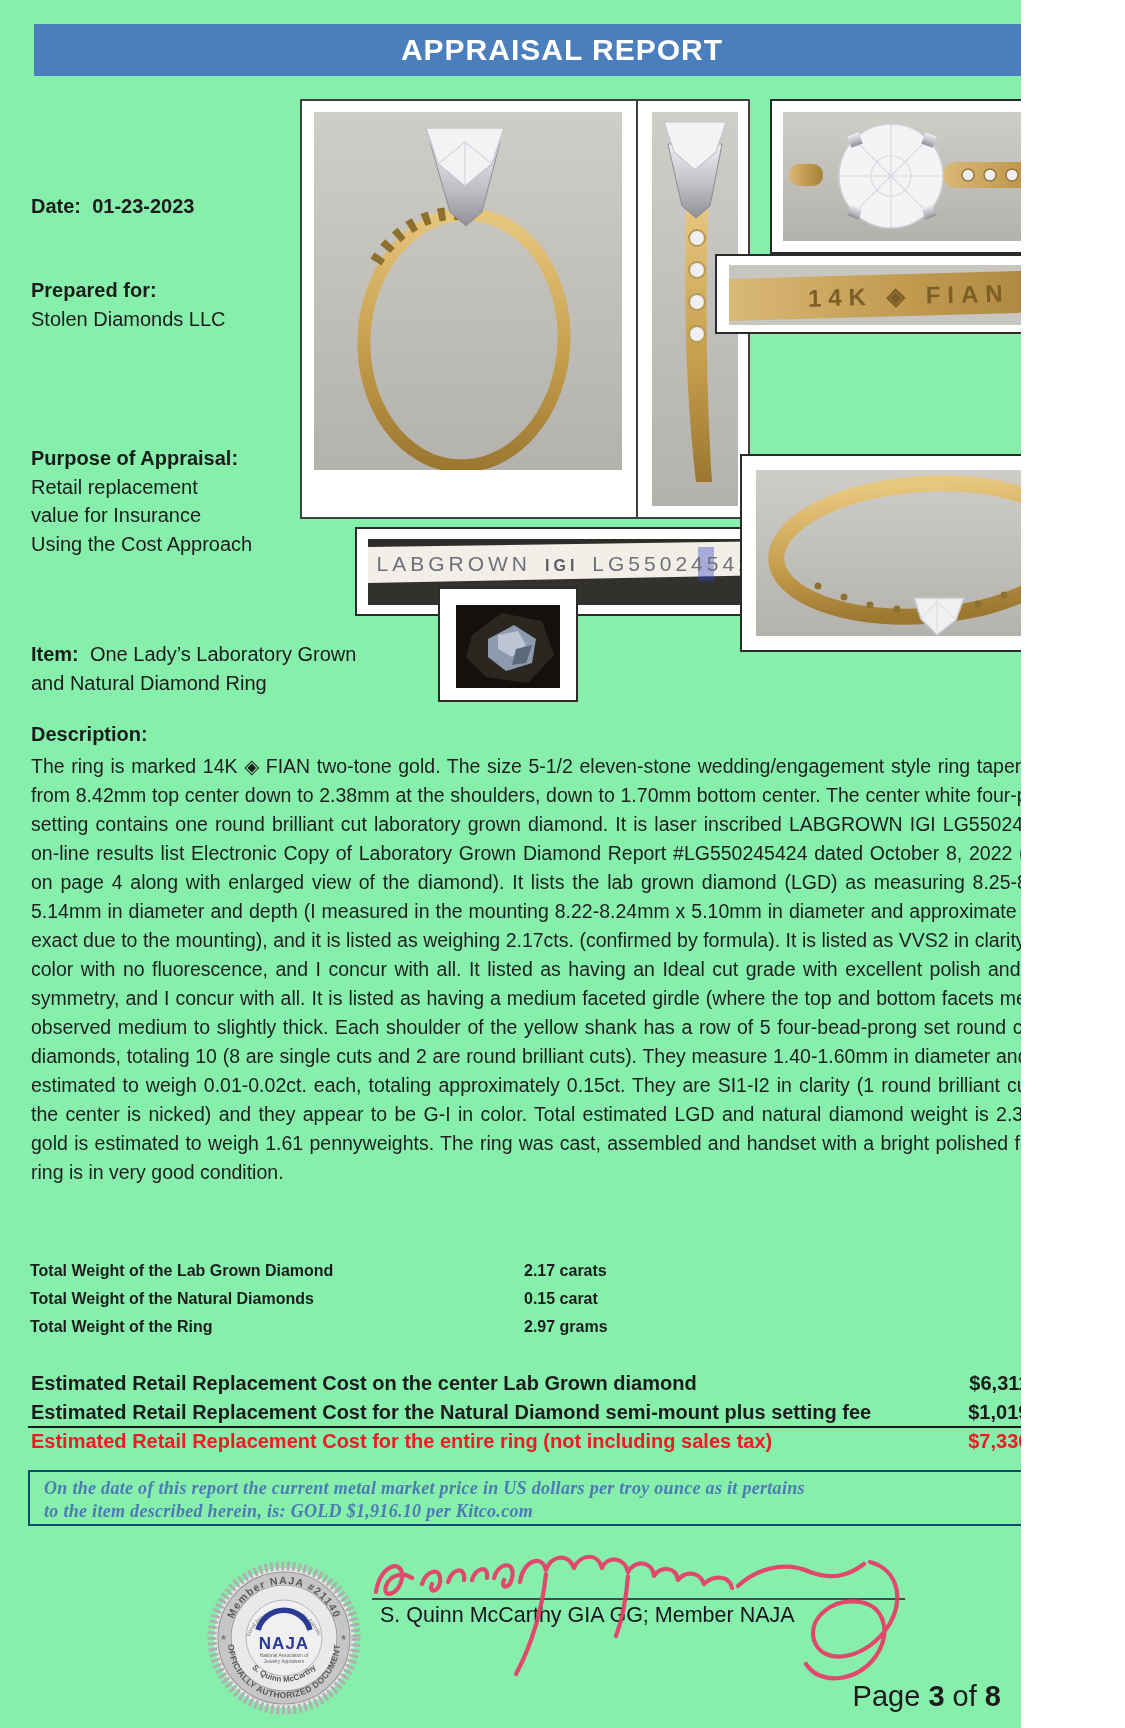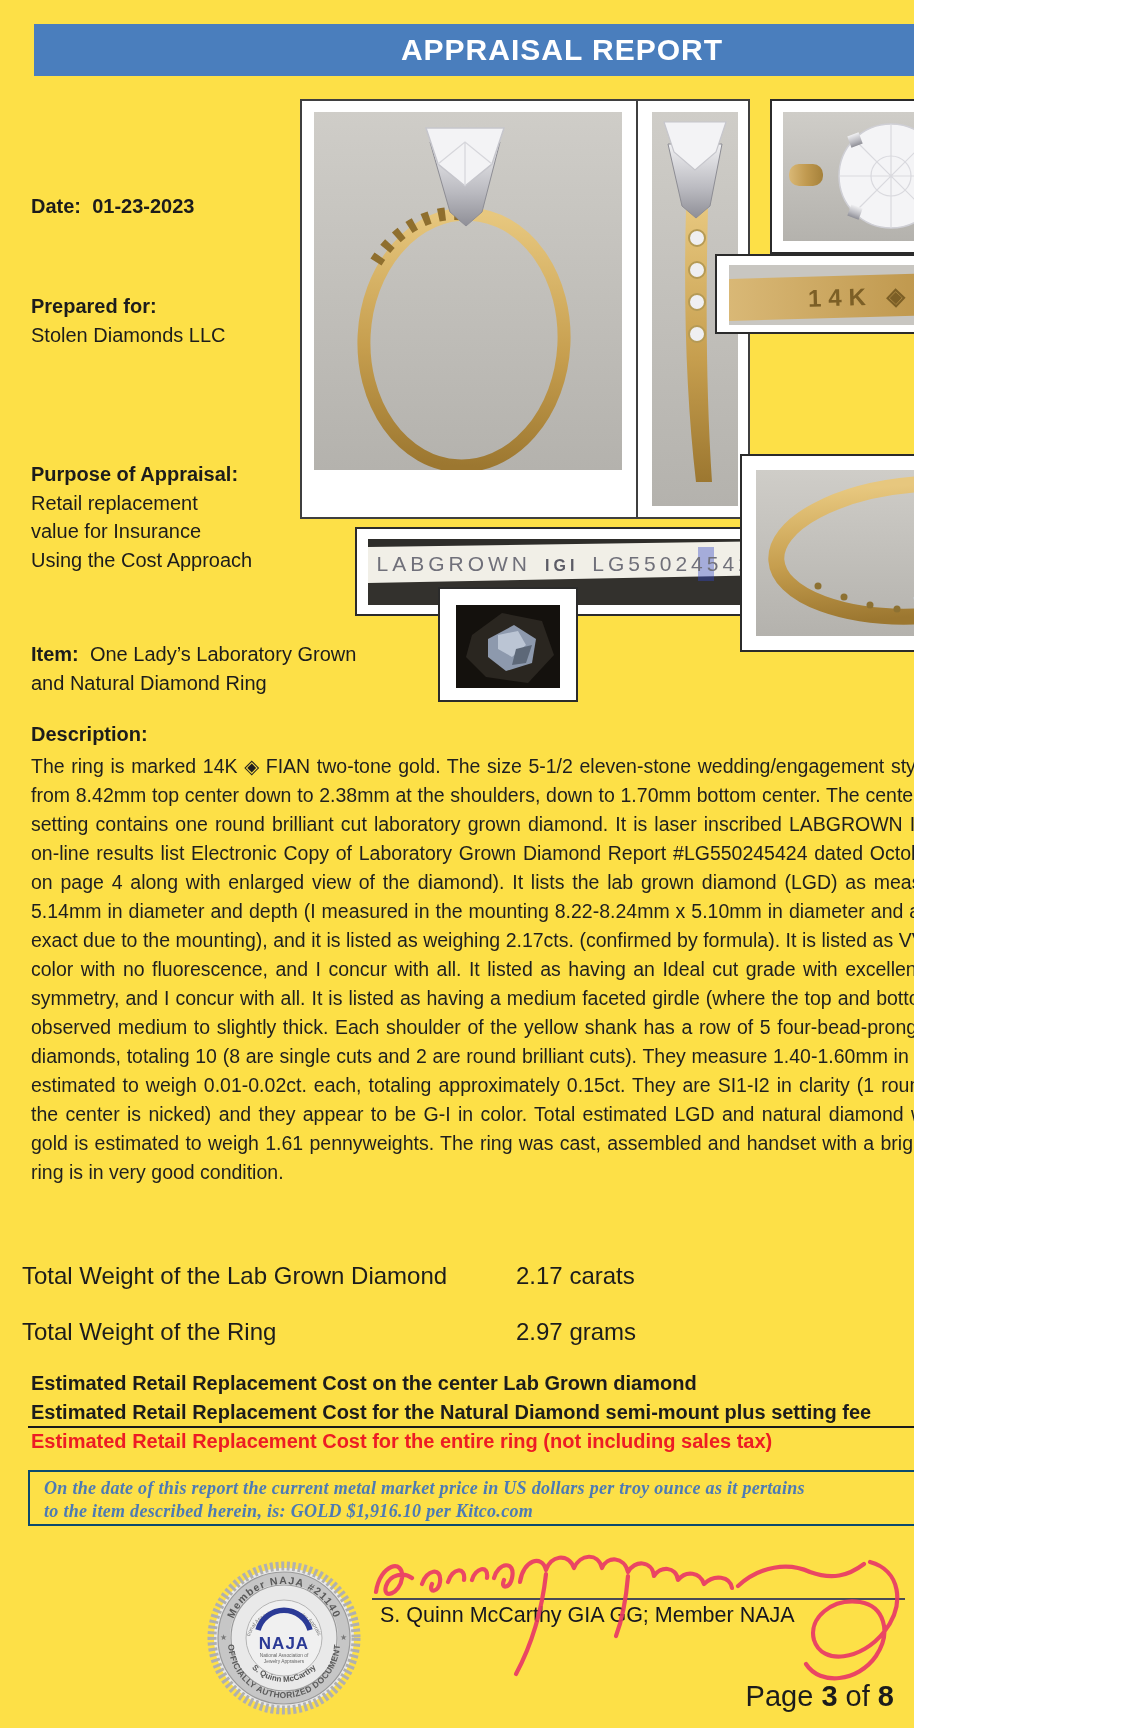--- a/index.html
+++ b/index.html
@@ -1,38 +1,38 @@
 <!DOCTYPE html>
 <html><head>
 <meta charset="utf-8">
 <style>
   html,body{margin:0;padding:0;background:#ffffff;}
-  .page{position:relative;width:914px;height:1728px;background:#fde047;
+  .page{position:relative;width:1021px;height:1728px;background:#86efac;
         font-family:"Liberation Sans", sans-serif;color:#1c1c1c;overflow:hidden;}
 
   
   #titlebar{position:absolute;left:34px;top:24px;width:1056px;height:52px;
             background:#4a7ebd;display:flex;align-items:center;justify-content:center;}
   #titlebar span{color:#ffffff;font-weight:bold;font-size:30px;letter-spacing:1px;}
 
   
   .t20{font-size:20px;line-height:29px;}
-  .b{font-weight:bold;margin-top:16px;}
+  .b{font-weight:bold;}
   #date-block{position:absolute;left:31px;top:192px;}
   #prepared-block{position:absolute;left:31px;top:276px;}
   #purpose-block{position:absolute;left:31px;top:444px;line-height:28.5px;}
   #item-block{position:absolute;left:31px;top:640px;width:360px;line-height:29px;}
 
   
   #desc-heading{position:absolute;left:31px;top:723px;font-size:20px;font-weight:bold;}
   #desc-text{position:absolute;left:31px;top:752px;width:1074px;font-size:19.5px;
              line-height:29px;text-align:justify;color:#1f1f1f;}
 
   
-  .wrow{position:absolute;left:22px;width:1074px;font-size:24px;}
+  .wrow{position:absolute;left:30px;width:1074px;font-size:16px;font-weight:bold;}
   .wval{position:absolute;left:494px;top:0;}
 
   
   .crow{position:absolute;left:31px;width:1074px;display:flex;
         justify-content:space-between;font-size:20px;font-weight:bold;gap:9px;}
   #cost-underline{position:absolute;left:28px;top:1426px;width:1077px;height:0;
                   border-top:2.5px solid #1a1a1a;}
   .red{color:#ed1c24;}
 
   
@@ -207,20 +207,24 @@
       <polygon points="60,44 76,40 70,58 56,60" fill="#5d6878"></polygon>
     </svg>
   </div>
 
   <div id="desc-heading">Description:</div>
   <div id="desc-text">The ring is marked 14K ◈ FIAN two-tone gold.  The size 5-1/2 eleven-stone wedding/engagement style ring tapers in width from 8.42mm top center down to 2.38mm at the shoulders, down to 1.70mm bottom center.  The center white four-prong peg setting contains one round brilliant cut laboratory grown diamond.  It is laser inscribed LABGROWN IGI LG550245424.  IGI on-line results list Electronic Copy of Laboratory Grown Diamond Report #LG550245424 dated October 8, 2022 (see copy on page 4 along with enlarged view of the diamond).  It lists the lab grown diamond (LGD) as measuring 8.25-8.28mm x 5.14mm in diameter and depth (I measured in the mounting 8.22-8.24mm x 5.10mm in diameter and approximate depth-not exact due to the mounting), and it is listed as weighing 2.17cts. (confirmed by formula).  It is listed as VVS2 in clarity and G in color with no fluorescence, and I concur with all.  It listed as having an Ideal cut grade with excellent polish and excellent symmetry, and I concur with all.  It is listed as having a medium faceted girdle (where the top and bottom facets meet), and I observed medium to slightly thick.  Each shoulder of the yellow shank has a row of 5 four-bead-prong set round cut natural diamonds, totaling 10 (8 are single cuts and 2 are round brilliant cuts).  They measure 1.40-1.60mm in diameter and they are estimated to weigh 0.01-0.02ct. each, totaling approximately 0.15ct.  They are SI1-I2 in clarity (1 round brilliant cut nearest the center is nicked) and they appear to be G-I in color.  Total estimated LGD and natural diamond weight is 2.32cts.  The gold is estimated to weigh 1.61 pennyweights.  The ring was cast, assembled and handset with a bright polished finish.  The ring is in very good condition.</div>
 
   <div class="wrow" style="top:1262px">
     <span>Total Weight of the Lab Grown Diamond</span>
     <span class="wval">2.17 carats</span>
+  </div>
+  <div class="wrow" style="top:1290px">
+    <span>Total Weight of the Natural Diamonds</span>
+    <span class="wval">0.15 carat</span>
   </div>
   <div class="wrow" style="top:1318px">
     <span>Total Weight of the Ring</span>
     <span class="wval">2.97 grams</span>
   </div>
 
   <div class="crow" style="top:1372px">
     <span>Estimated Retail Replacement Cost on the center Lab Grown diamond</span>
     <span>$6,311.00 USD</span>
   </div>

